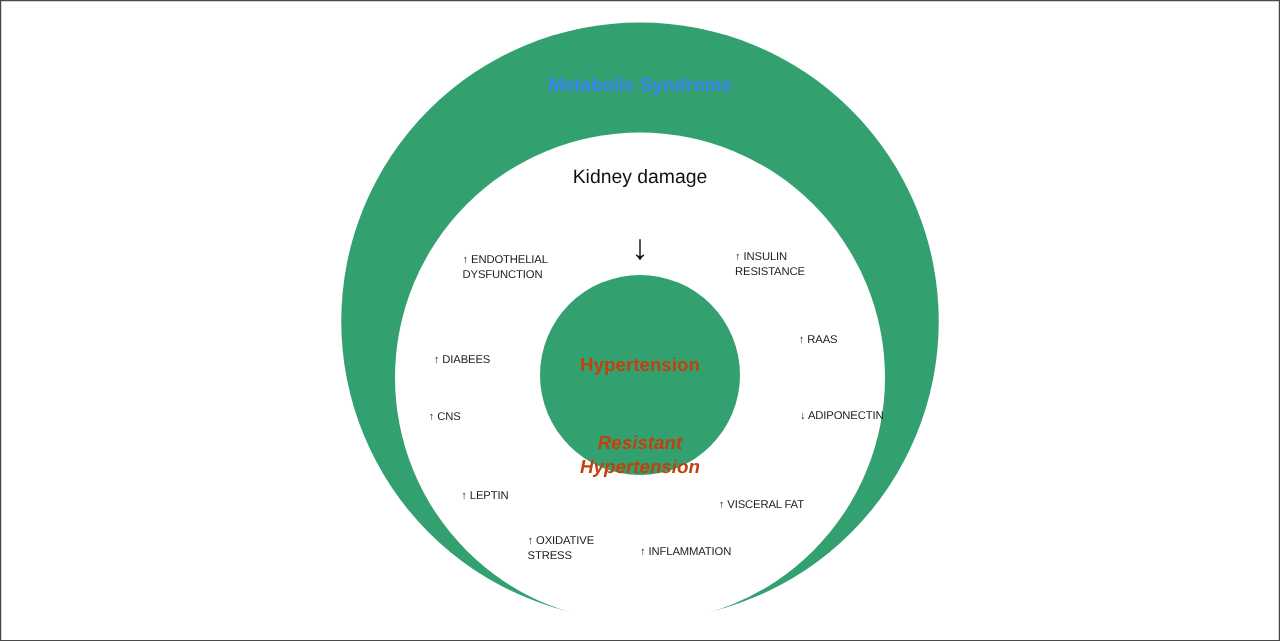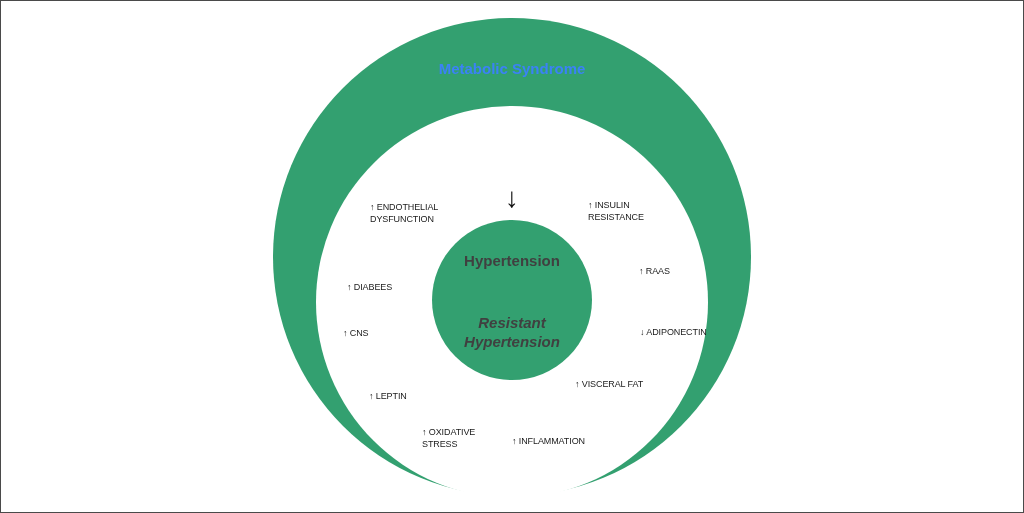--- a/index.html
+++ b/index.html
@@ -24,37 +24,38 @@
     .kidney {
       position: absolute; left: 432px; top: 131px; width: 160px; text-align: center;
       color: #111; font-size: 15.5px; line-height: 21px;
     }
     .arrow-down {
       position: absolute; left: 496px; top: 184px; width: 32px; text-align: center;
       font-size: 28px; line-height: 28px; color: #111;
     }
     .core-text {
       position: absolute; left: 432px; width: 160px; text-align: center;
-      color: #404040; font-weight: bold; font-size: 15px; line-height: 19px;
+      color: #c2410c; font-weight: bold; font-size: 15px; line-height: 19px; margin-top: 32px;
     }
   </style>
 </head>
 <body>
 
 <div class="frame"></div>
 
 <svg class="diagram" width="1024" height="513">
   <circle cx="512" cy="257" r="239" fill="#33a070"></circle>
   <circle cx="512" cy="302" r="196" fill="#ffffff"></circle>
   <circle cx="512" cy="300" r="80" fill="#33a070"></circle>
 </svg>
 
 <div class="title-outer">Metabolic Syndrome</div>
 
 <div class="kidney">
+  <div>Kidney damage</div>
 </div>
 <div class="arrow-down">↓</div>
 
 <div class="core-text" style="top:251px;">Hypertension</div>
 <div class="core-text" style="top:313px;font-style:italic;">
   <div>Resistant</div>
   <div>Hypertension</div>
 </div>
 
 <div class="lbl" style="left:370px; top:201px;">
@@ -80,21 +81,21 @@
   <span>CNS</span>
 </div>
 <div class="lbl" style="left:599px; top:326px;margin-left:41px;">
   <span>↓</span>
   <span>ADIPONECTIN</span>
 </div>
 <div class="lbl" style="left:369px; top:390px;">
   <span>↑</span>
   <span>LEPTIN</span>
 </div>
-<div class="lbl" style="left:575px; top:378px;">
+<div class="lbl" style="left:575px; top:397px;">
   <span>↑</span>
   <span>VISCERAL FAT</span>
 </div>
 <div class="lbl" style="left:422px; top:426px;">
   <span>↑</span>
   <span>OXIDATIVE</span><br>
   <span>STRESS</span>
 </div>
 <div class="lbl" style="left:512px; top:435px;">
   <span>↑</span>

